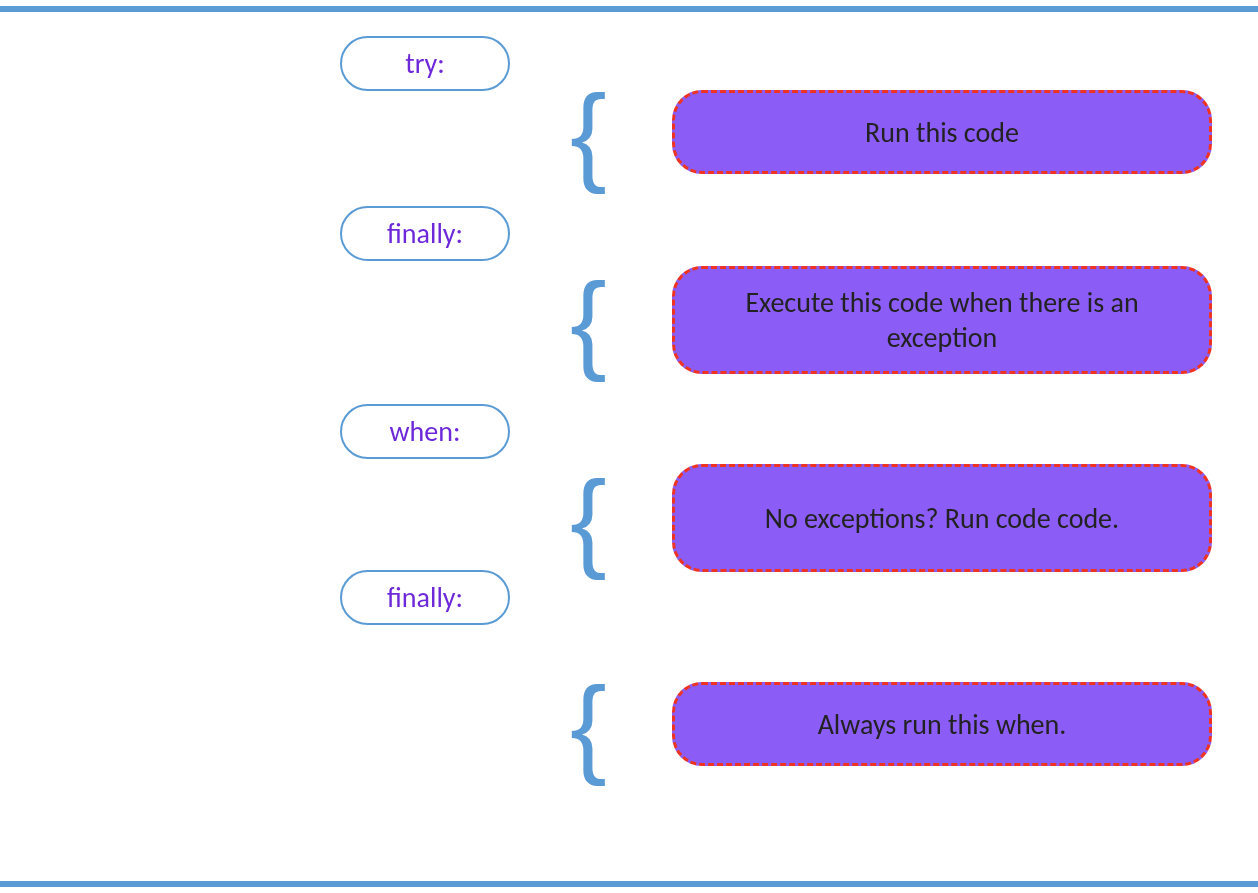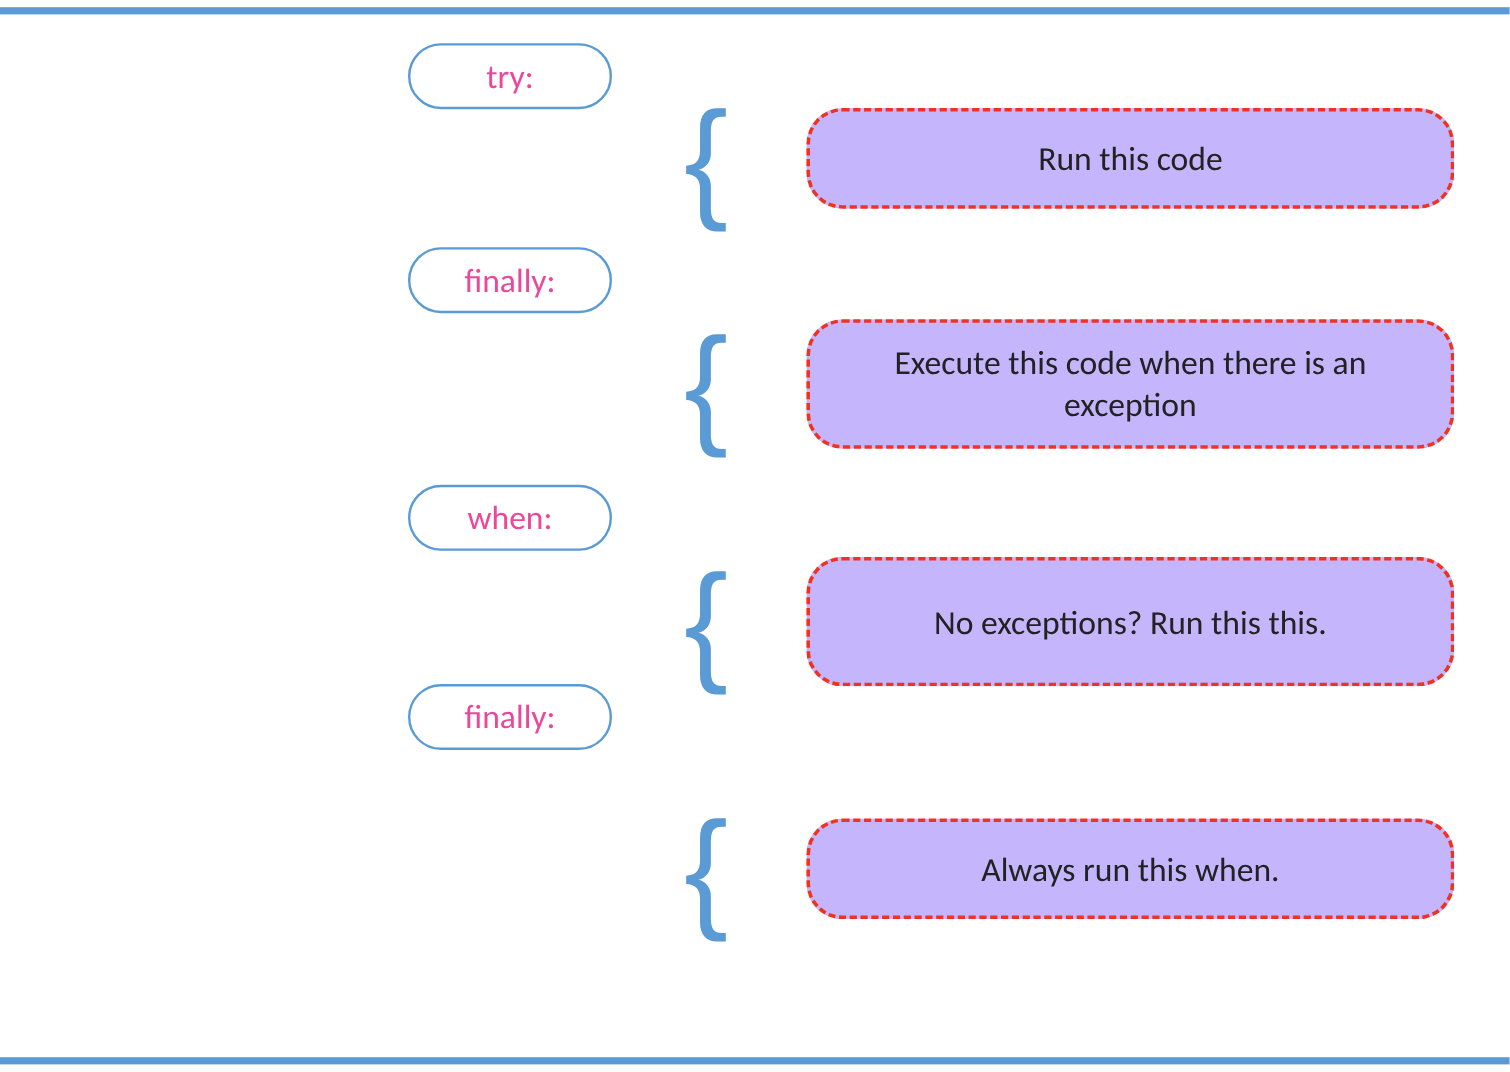--- a/index.html
+++ b/index.html
@@ -37,35 +37,35 @@
       position: absolute;
       width: 170px;
       height: 55px;
       border: 2px solid #5b9bd5;
       border-radius: 28px;
       background: white;
       display: flex;
       align-items: center;
       justify-content: center;
       font-size: 28px;
-      color: #ec4899;
+      color: #6d28d9;
     }
     .brace {
       position: absolute;
       font-size: 110px;
       color: #5b9bd5;
       font-weight: 300;
       line-height: 1;
       font-family: "Segoe UI", Arial, sans-serif;
     }
     .desc-box {
       position: absolute;
       border: 3px dashed #e32;
       border-radius: 30px;
-      background: #c4b5fd;
+      background: #8b5cf6;
       display: flex;
       align-items: center;
       justify-content: center;
       font-size: 28px;
       color: #222;
       text-align: center;
       padding: 10px 30px;
       line-height: 1.25;
     }
   </style>
@@ -91,21 +91,21 @@
   <span class="brace" style="left: 570px; top: 236px;">{</span>
   <div class="desc-box" style="left: 672px; top: 236px; width: 540px; height: 108px; justify-content: center;">
     <span>Execute this code when there is an exception</span>
   </div>
 
   <div class="keyword-box" style="left: 340px; top: 374px;">
     <span>when:</span>
   </div>
   <span class="brace" style="left: 570px; top: 434px;">{</span>
   <div class="desc-box" style="left: 672px; top: 434px; width: 540px; height: 108px;">
-    <span>No exceptions? Run this this.</span>
+    <span>No exceptions? Run code code.</span>
   </div>
 
   <div class="keyword-box" style="left: 340px; top: 540px;">
     <span>finally:</span>
   </div>
   <span class="brace" style="left: 570px; top: 640px;">{</span>
   <div class="desc-box" style="left: 672px; top: 652px; width: 540px; height: 84px;">
     <span>Always run this when.</span>
   </div>
 

